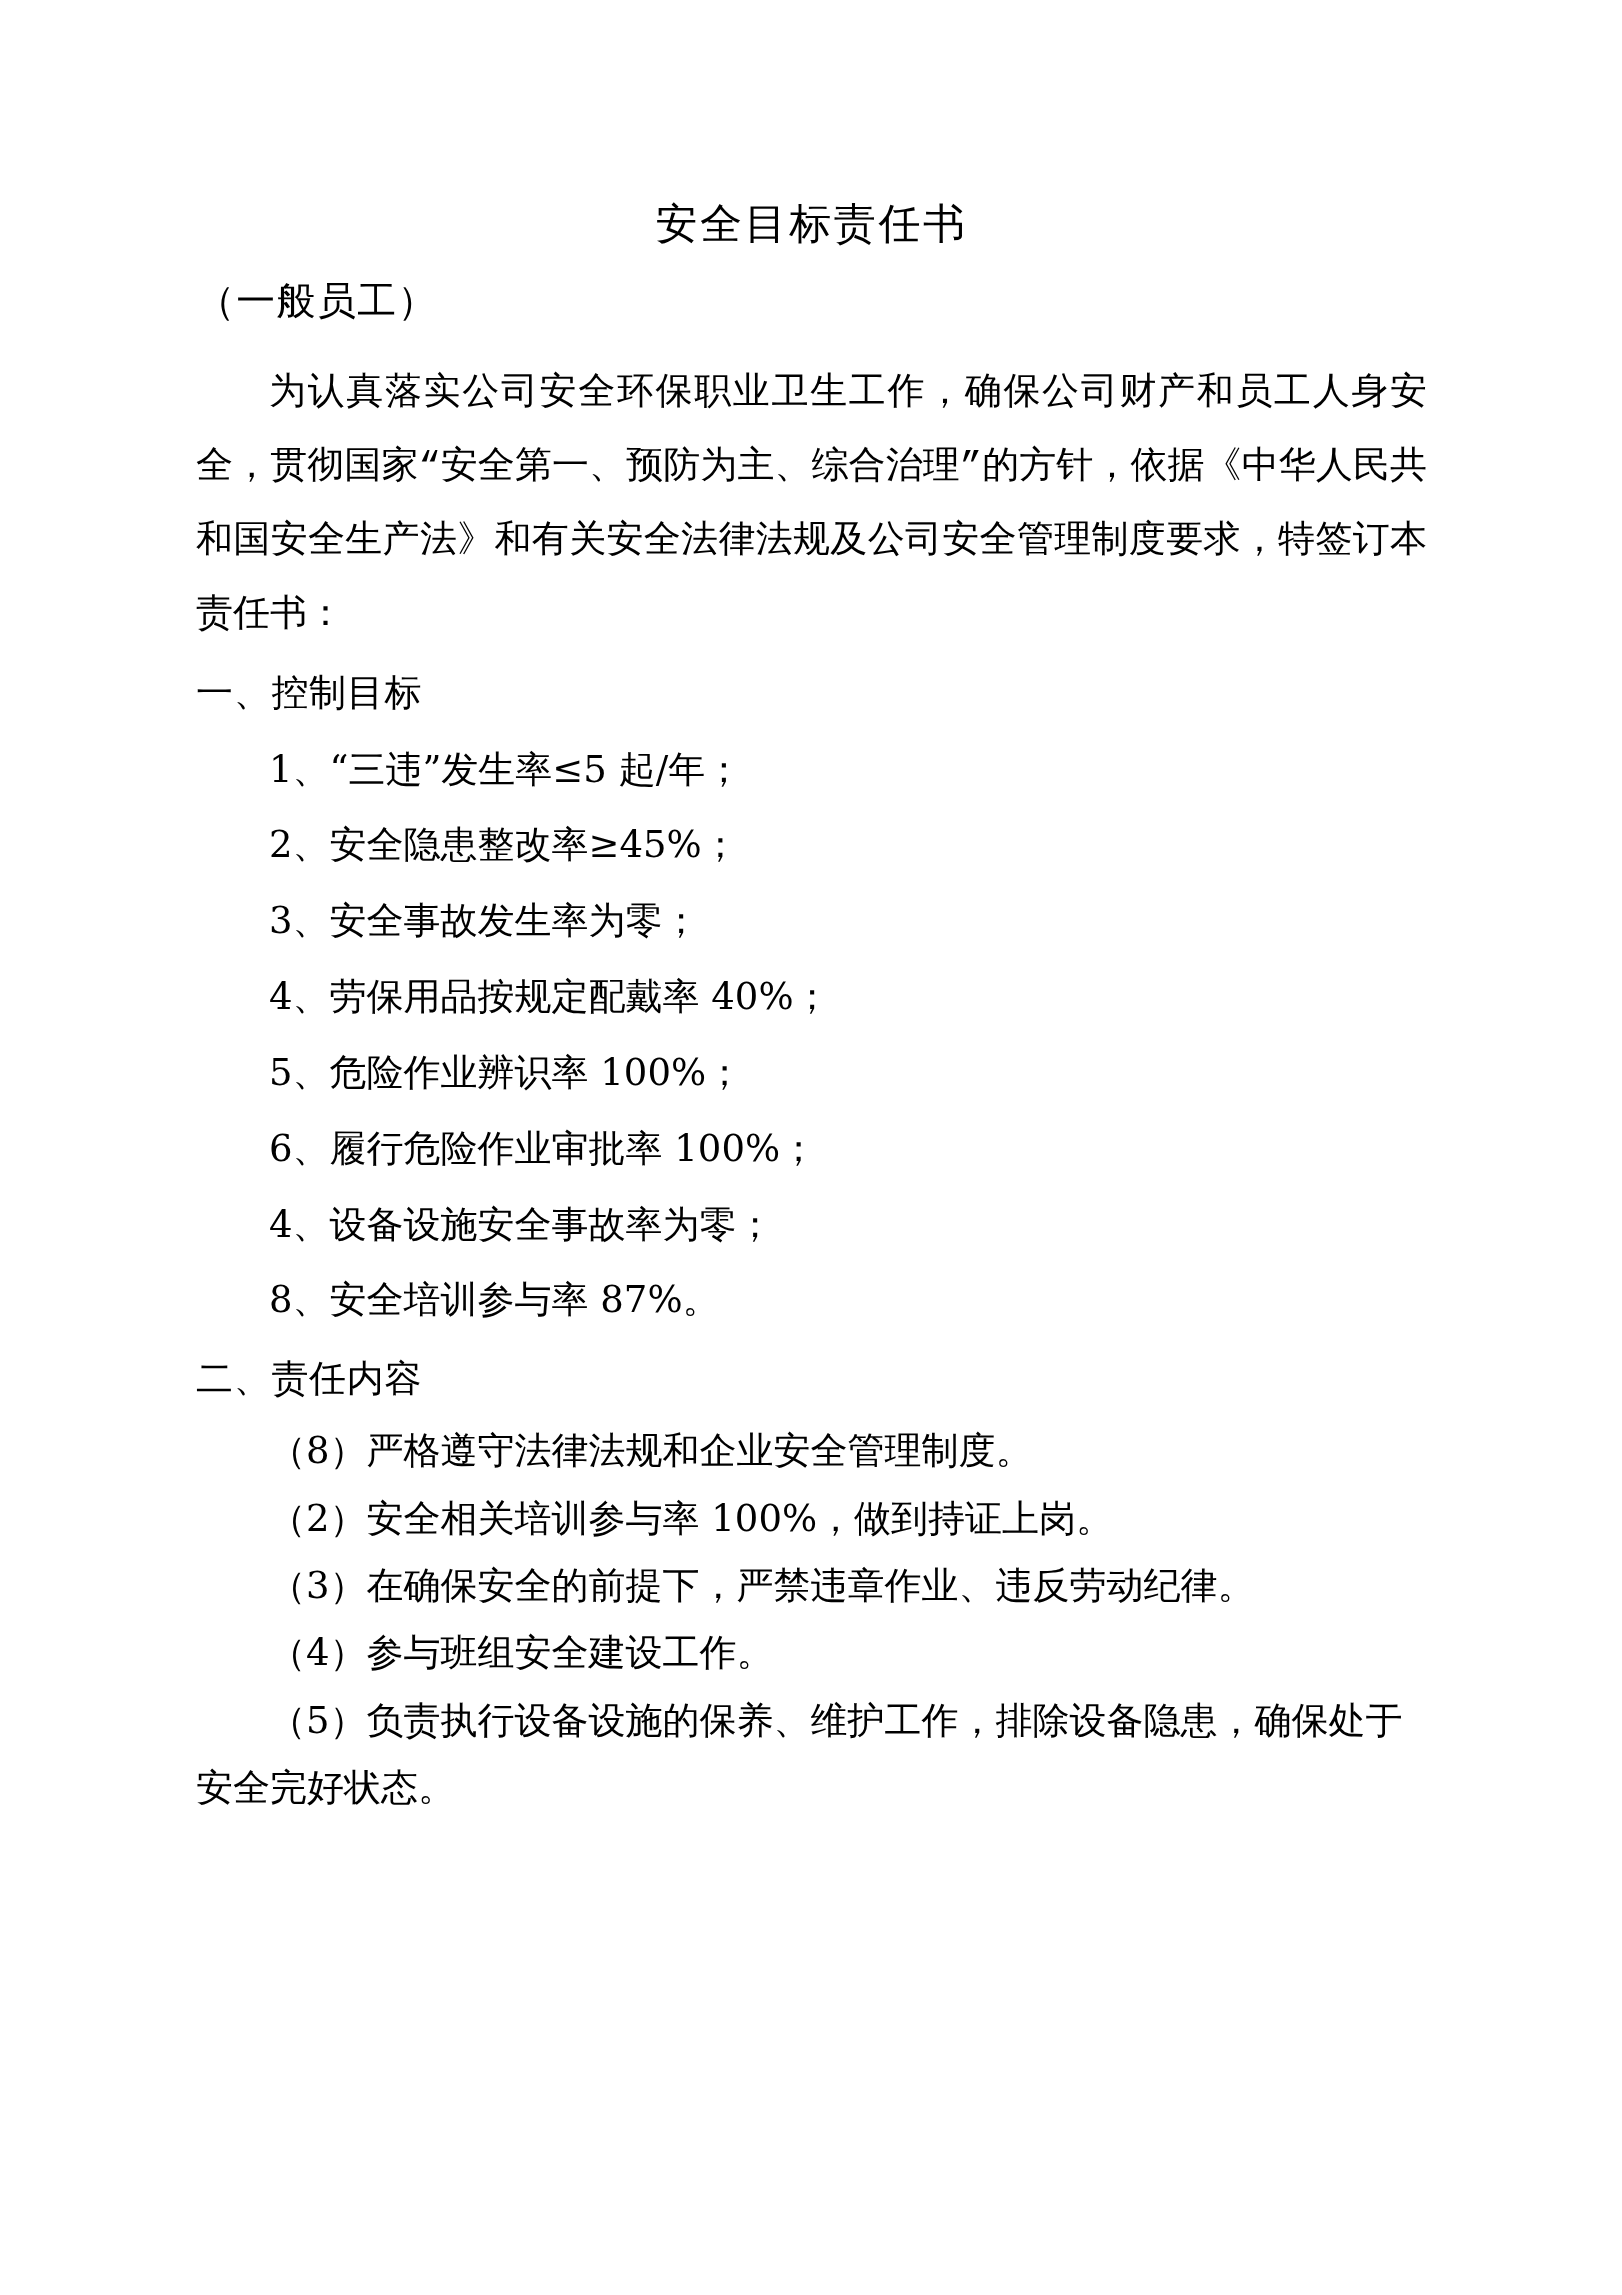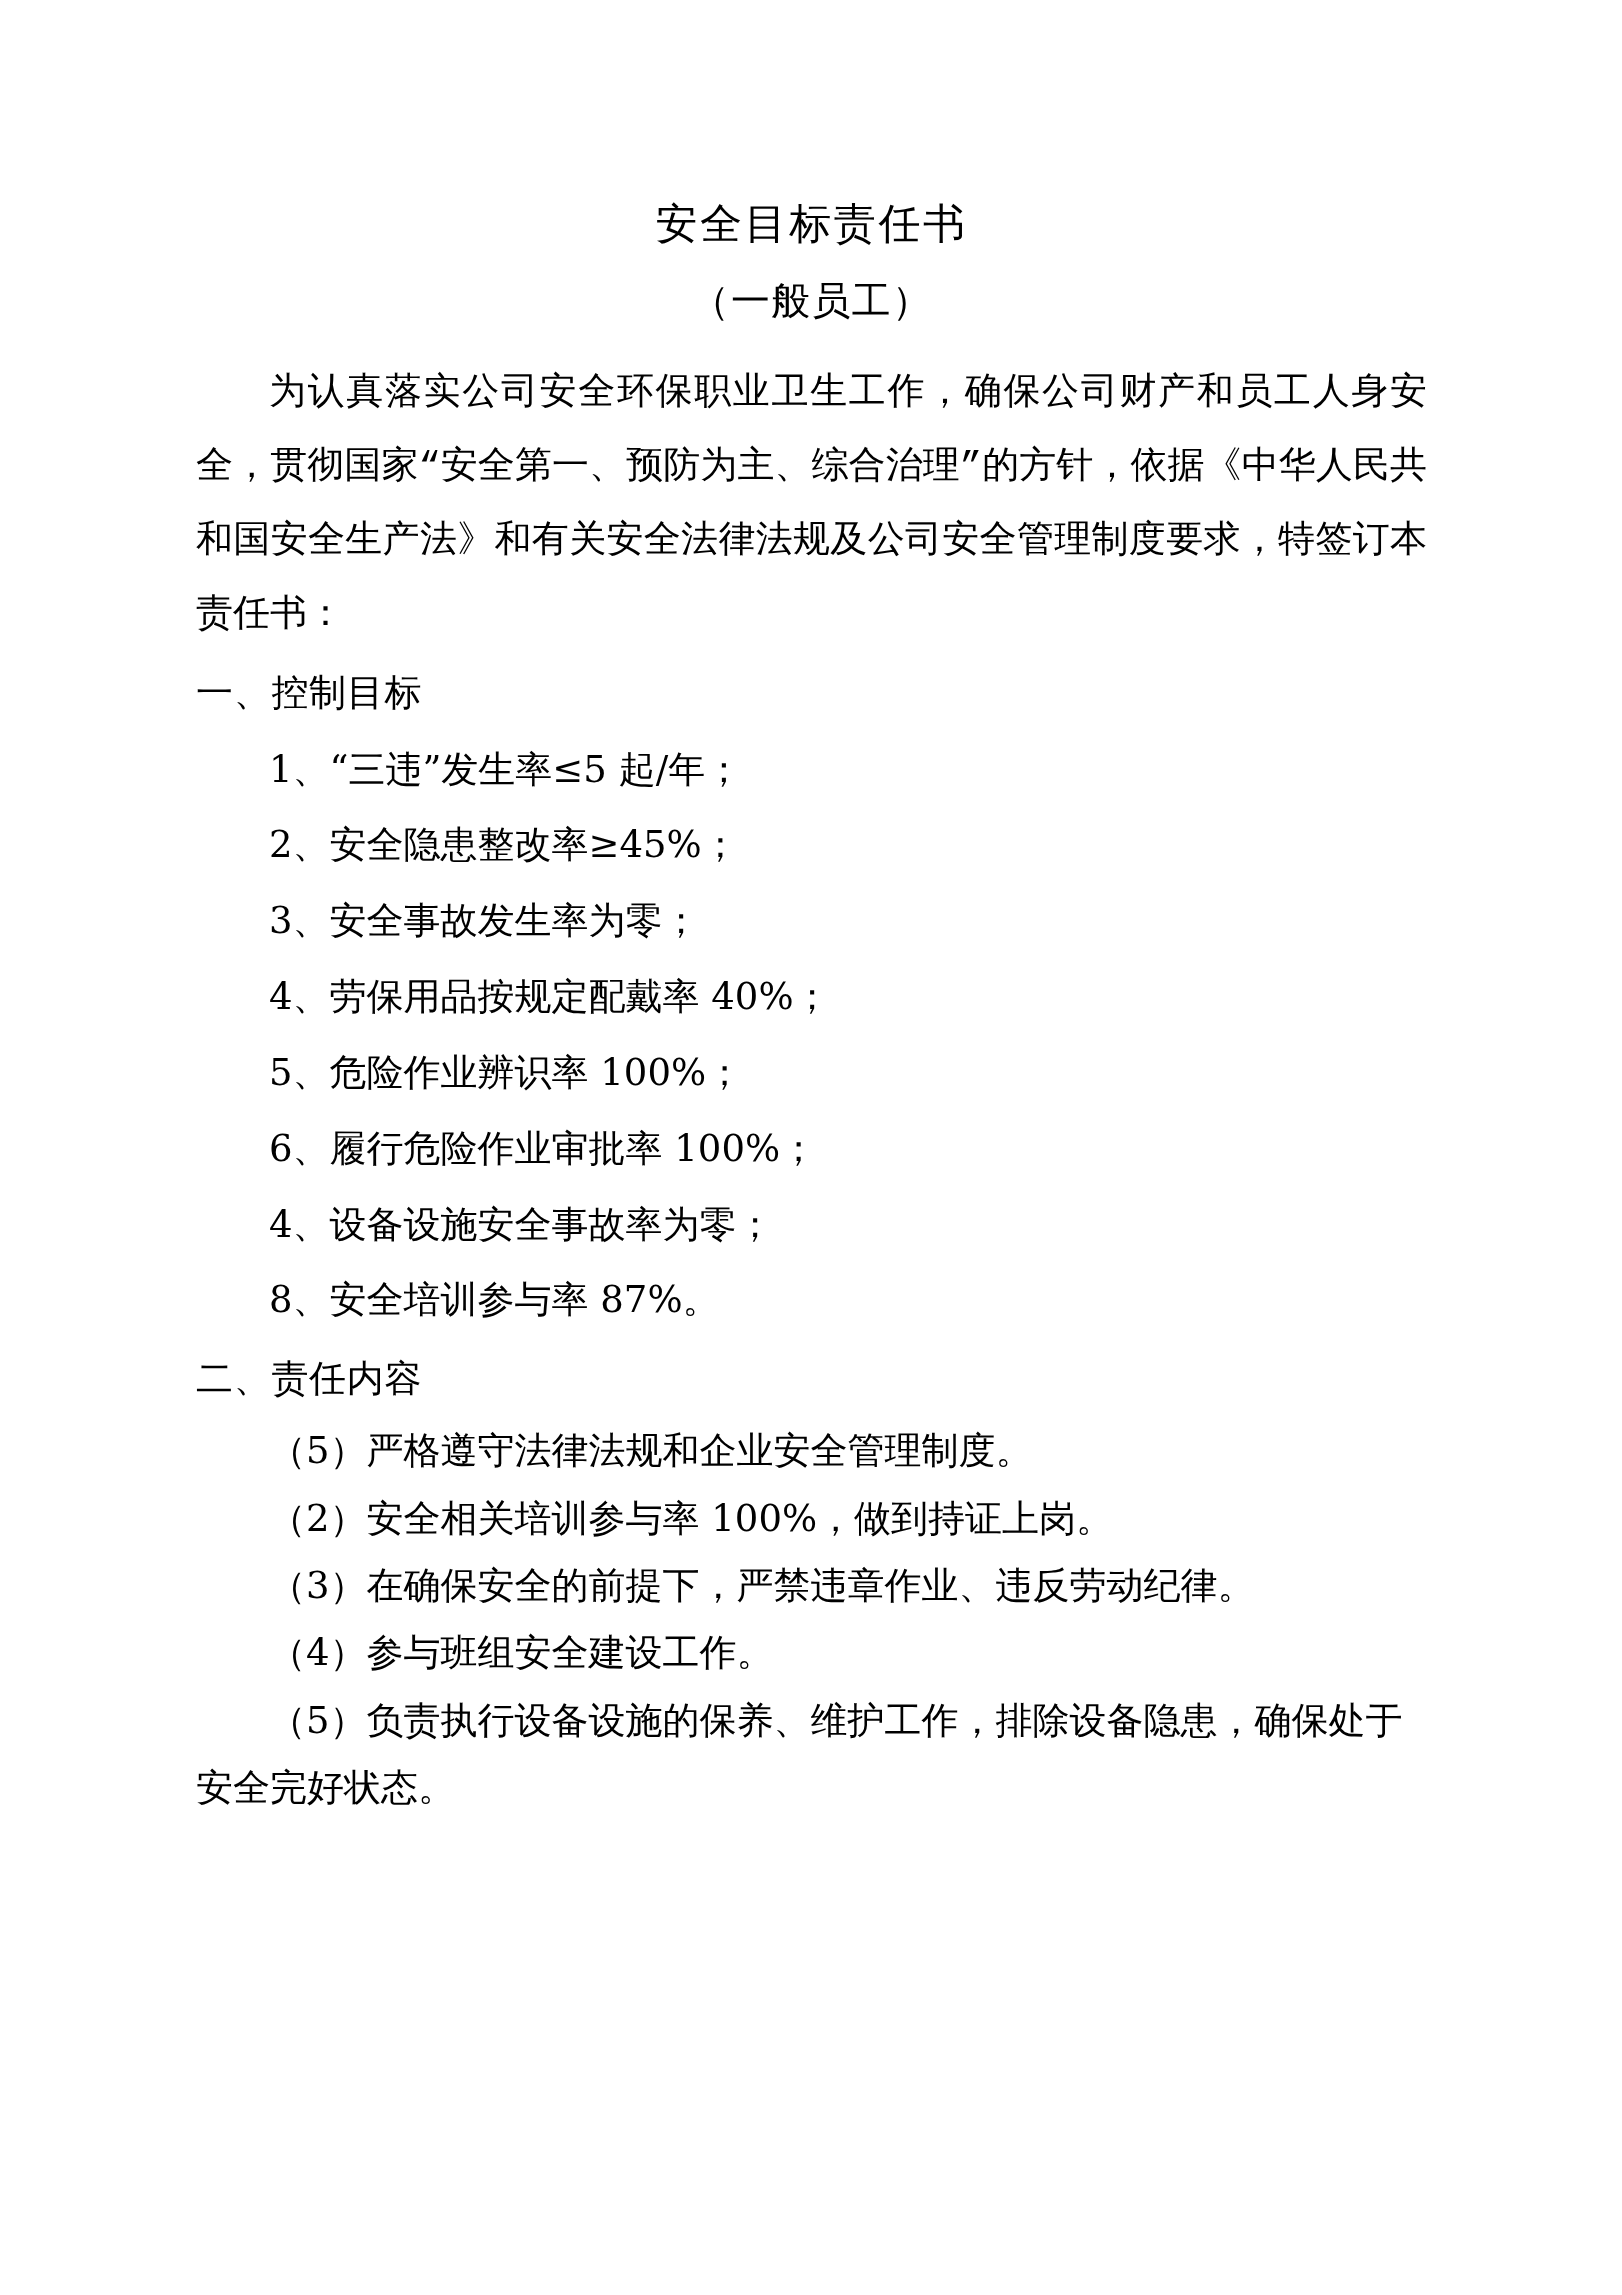--- a/index.html
+++ b/index.html
@@ -24,21 +24,20 @@
   }
   .doc-title {
     text-align: center;
     font-size: 42px;
     line-height: 1.35;
     letter-spacing: 2.6px;
     margin: 0 0 22px 0;
     font-weight: normal;
   }
   .doc-subtitle {
-    text-align: center;
     font-size: 39px;
     line-height: 1.35;
     letter-spacing: 1.3px;
     margin: 0 0 29px 0;
     font-weight: normal;
   }
   .para {
     font-size: 37px;
     line-height: 2.0;
     text-align: justify;
@@ -86,21 +85,21 @@
     <p class="item">3、安全事故发生率为零；</p>
     <p class="item">4、劳保用品按规定配戴率 40%；</p>
     <p class="item">5、危险作业辨识率 100%；</p>
     <p class="item">6、履行危险作业审批率 100%；</p>
     <p class="item">4、设备设施安全事故率为零；</p>
     <p class="item">8、安全培训参与率 87%。</p>
   </div>
 
   <div>
     <div class="section-heading">二、责任内容</div>
-    <p class="item-tight">（5）严格遵守法律法规和企业安全管理制度。</p>
+    <p class="item-tight">（8）严格遵守法律法规和企业安全管理制度。</p>
     <p class="item-tight">（2）安全相关培训参与率 100%，做到持证上岗。</p>
     <p class="item-tight">（3）在确保安全的前提下，严禁违章作业、违反劳动纪律。</p>
     <p class="item-tight">（4）参与班组安全建设工作。</p>
     <p class="item-tight">（5）负责执行设备设施的保养、维护工作，排除设备隐患，确保处于安全完好状态。</p>
   </div>
 
 </div>
 
 
 </body></html>

